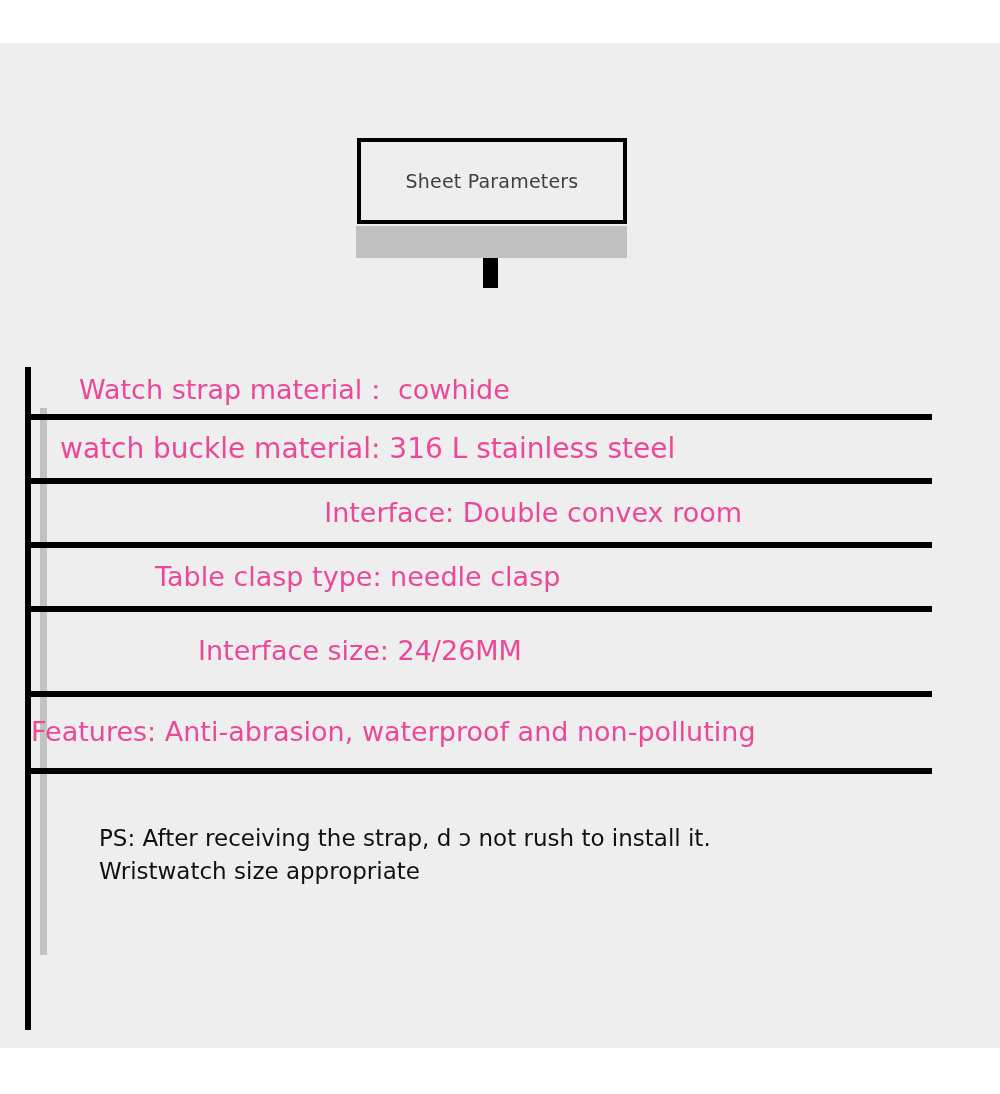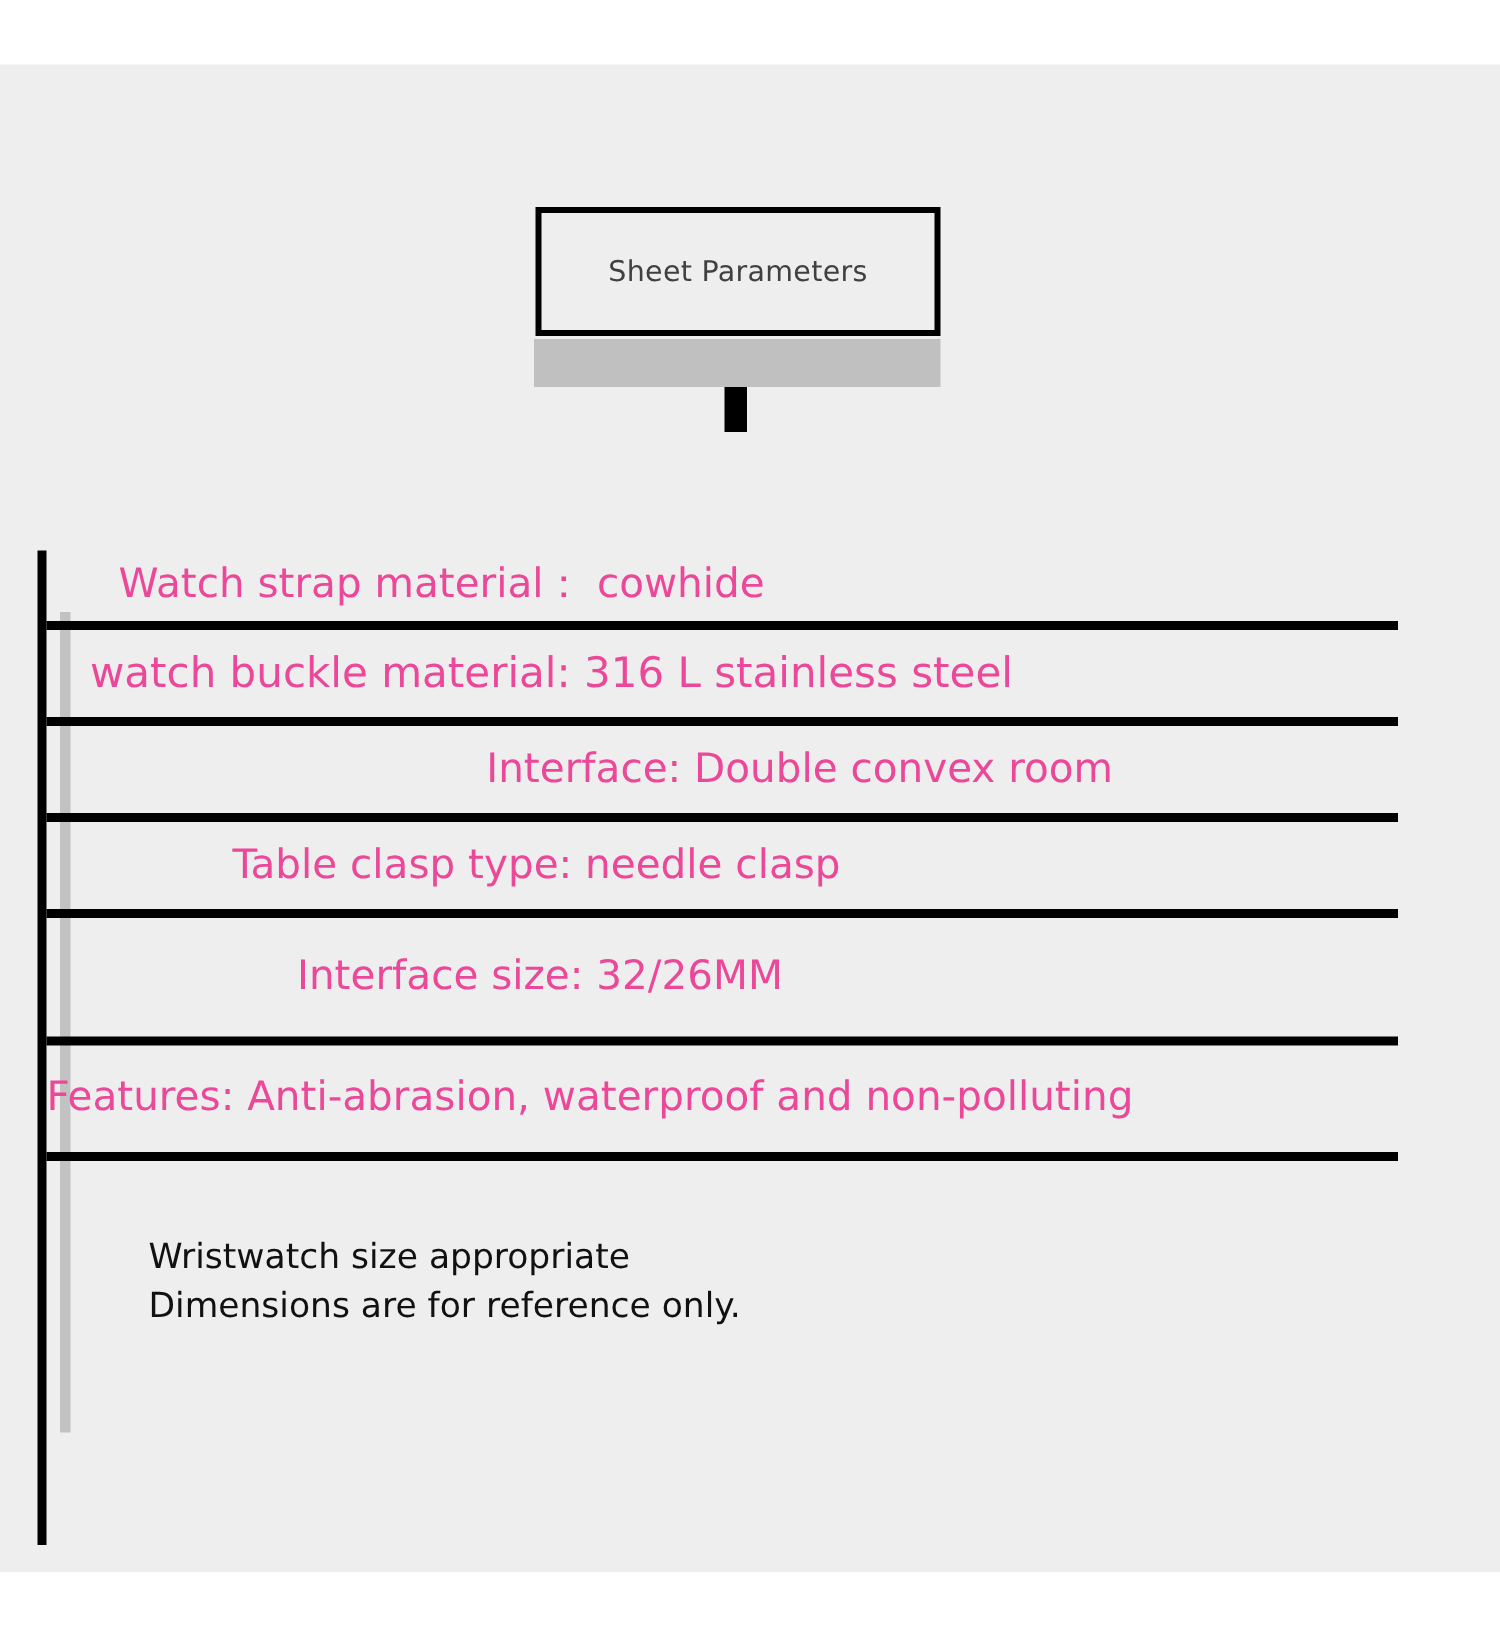--- a/index.html
+++ b/index.html
@@ -170,25 +170,25 @@
     <div class="spec-row row-1">
       <span class="spec-text">watch buckle material: 316 L stainless steel</span>
     </div>
     <div class="spec-row row-2">
       <span class="spec-text">Interface: Double convex room</span>
     </div>
     <div class="spec-row row-3">
       <span class="spec-text">Table clasp type: needle clasp</span>
     </div>
     <div class="spec-row row-4">
-      <span class="spec-text">Interface size: 32/26MM</span>
+      <span class="spec-text">Interface size: 24/26MM</span>
     </div>
     <div class="spec-row row-5">
       <span class="spec-text">Features: Anti-abrasion, waterproof and non-polluting</span>
     </div>
   </div>
 
   <div class="note">
+    <div class="note-line">PS: After receiving the strap, d ɔ not rush to install it.</div>
     <div class="note-line">Wristwatch size appropriate</div>
-    <div class="note-line">Dimensions are for reference only.</div>
   </div>
 
 </div>
 
 </body></html>

